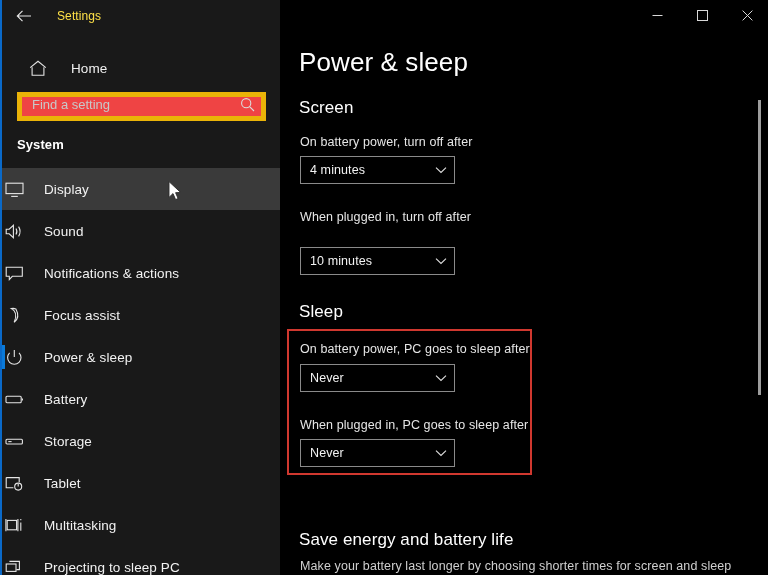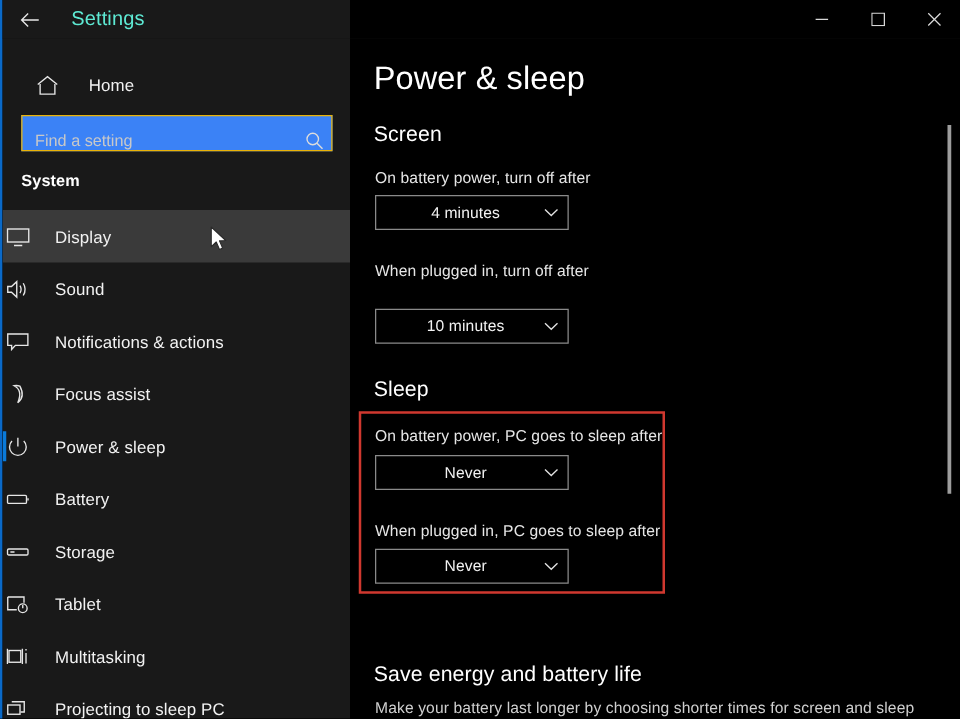--- a/index.html
+++ b/index.html
@@ -43,22 +43,22 @@
   .back-btn {
     width: 44px;
     height: 31px;
     display: flex;
     align-items: center;
     justify-content: center;
     color: #e8e8e8;
   }
   .back-btn svg { display: block; }
   .titlebar-title {
-    font-size: 16px;
-    color: #5eead4;
+    font-size: 12px;
+    color: #fde047;
     letter-spacing: 0.1px;
     margin-left: 11px;
   }
   .titlebar-right {
     position: absolute;
     top: 0; left: 278px;
     width: 490px;
     height: 31px;
     background: #000000;
     display: flex;
@@ -103,24 +103,24 @@
     font-size: 13.5px;
     color: #f0f0f0;
     margin-left: 16px;
     letter-spacing: 0.1px;
   }
   .search-wrap {
     position: absolute;
     top: 61px; left: 15px;
     width: 249px;
     height: 29px;
-    border: 1px solid #eab308;
-    background: #3b82f6;
-    display: flex;
-    align-items: flex-end;
+    border: 5px solid #eab308;
+    background: #ef4444;
+    display: flex;
+    align-items: flex-start;
     padding: 0 6px 0 10px;
   }
   .search-input {
     flex: 1;
     background: transparent;
     border: none;
     outline: none;
     color: #f0f0f0;
     font-family: "Liberation Sans", sans-serif;
     font-size: 13px;
@@ -216,21 +216,20 @@
     background: #000000;
     display: flex;
     align-items: center;
     padding: 0 7px 0 9px;
   }
   .combo-value {
     flex: 1;
     font-size: 12.5px;
     color: #f2f2f2;
     letter-spacing: 0.1px;
-    text-align: center;
   }
   .combo-chev { color: #e0e0e0; display: flex; align-items: center; }
 
   .redbox {
     position: absolute;
     left: 285px;
     top: 329px;
     width: 245px;
     height: 146px;
     border: 2px solid #d0382f;

